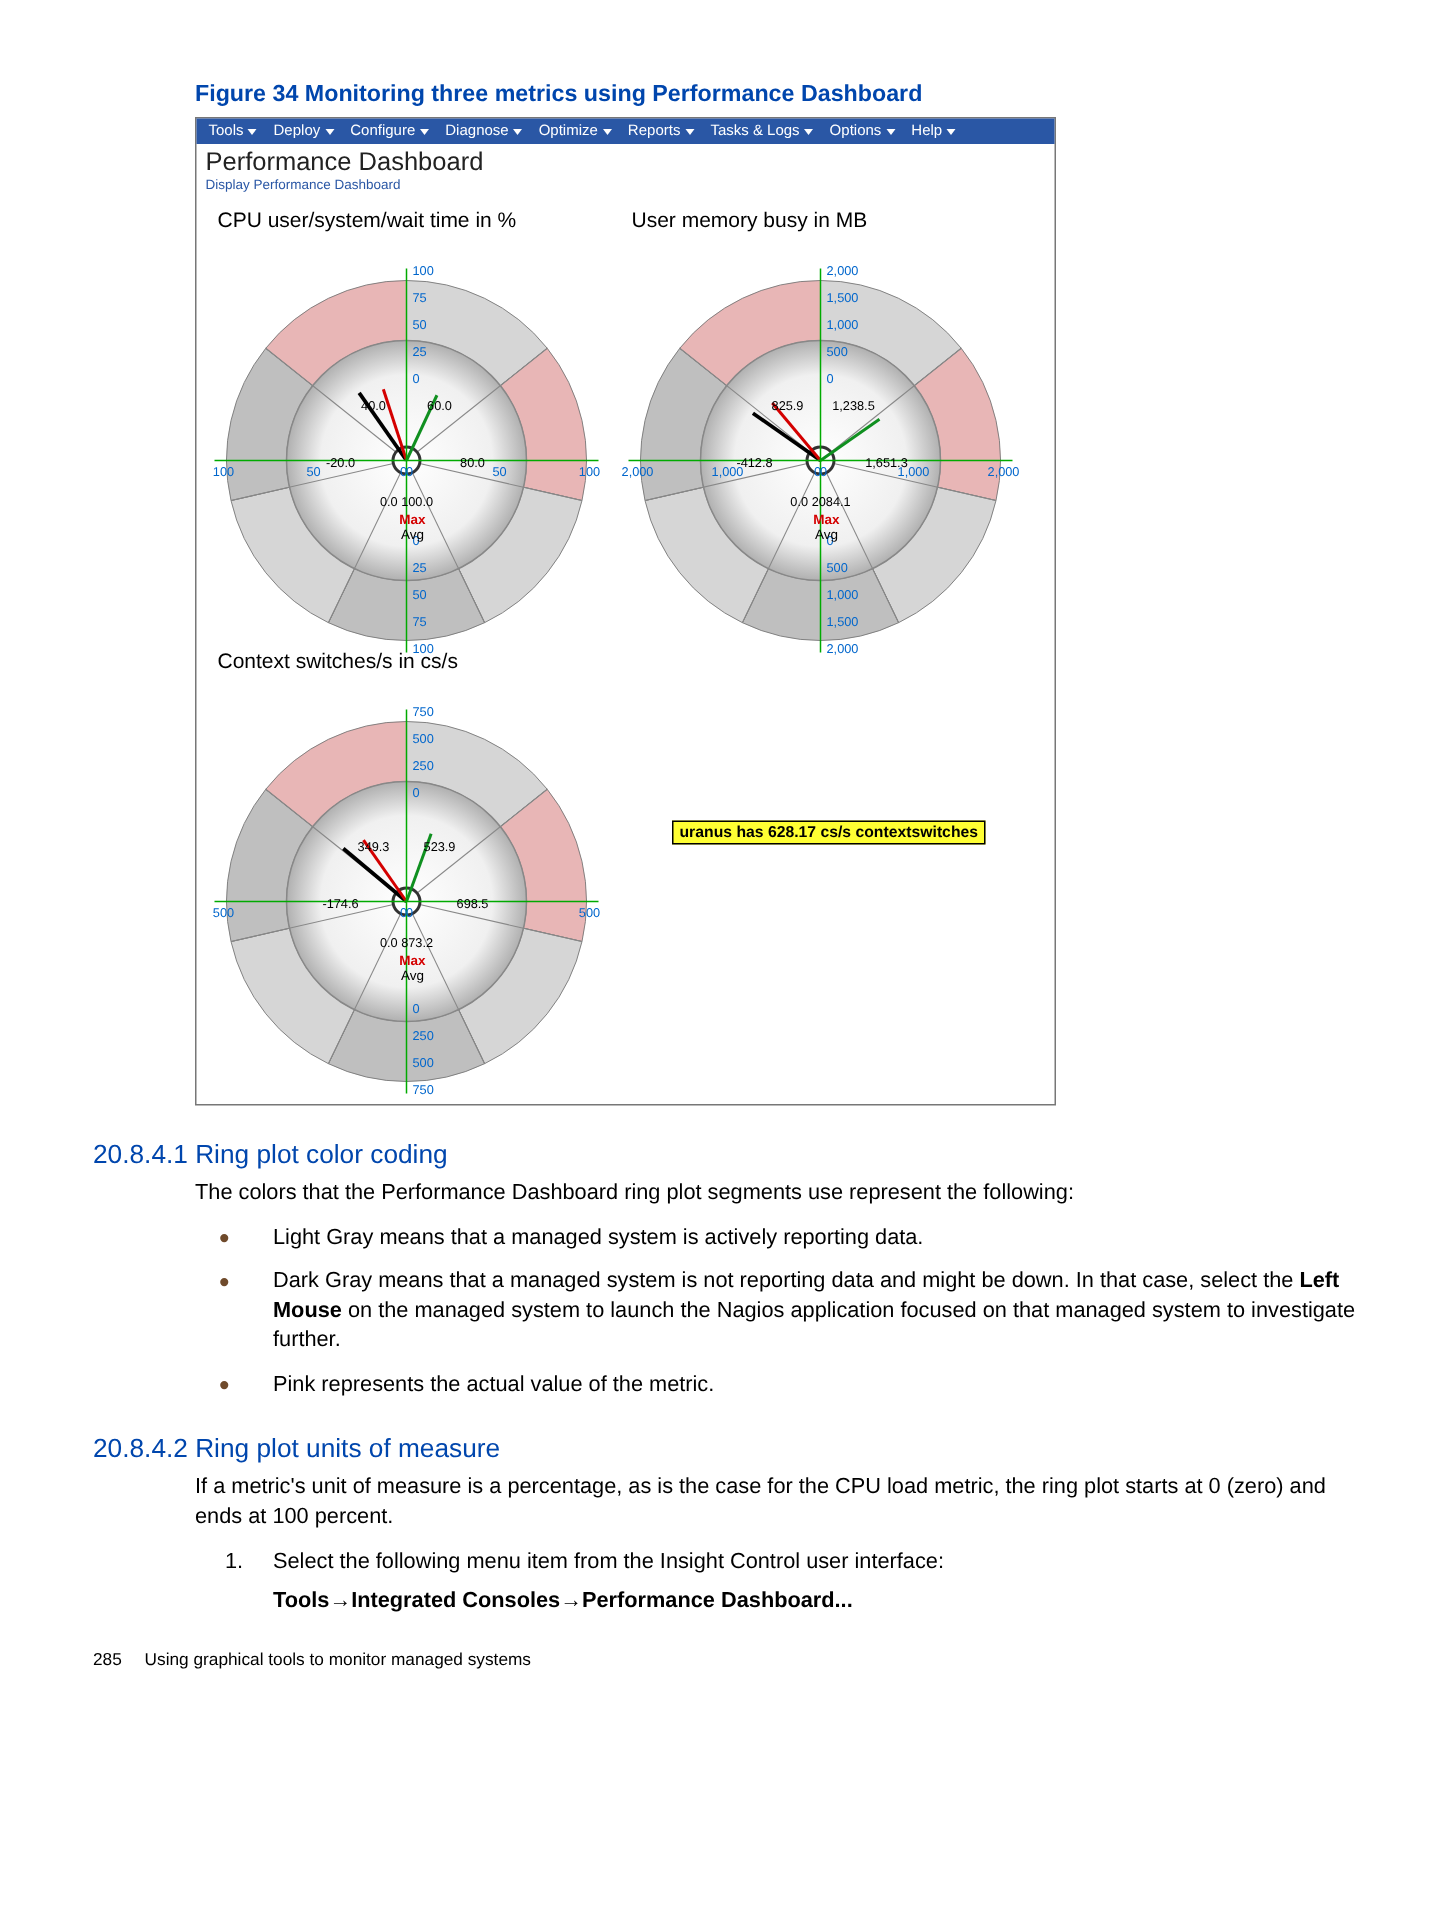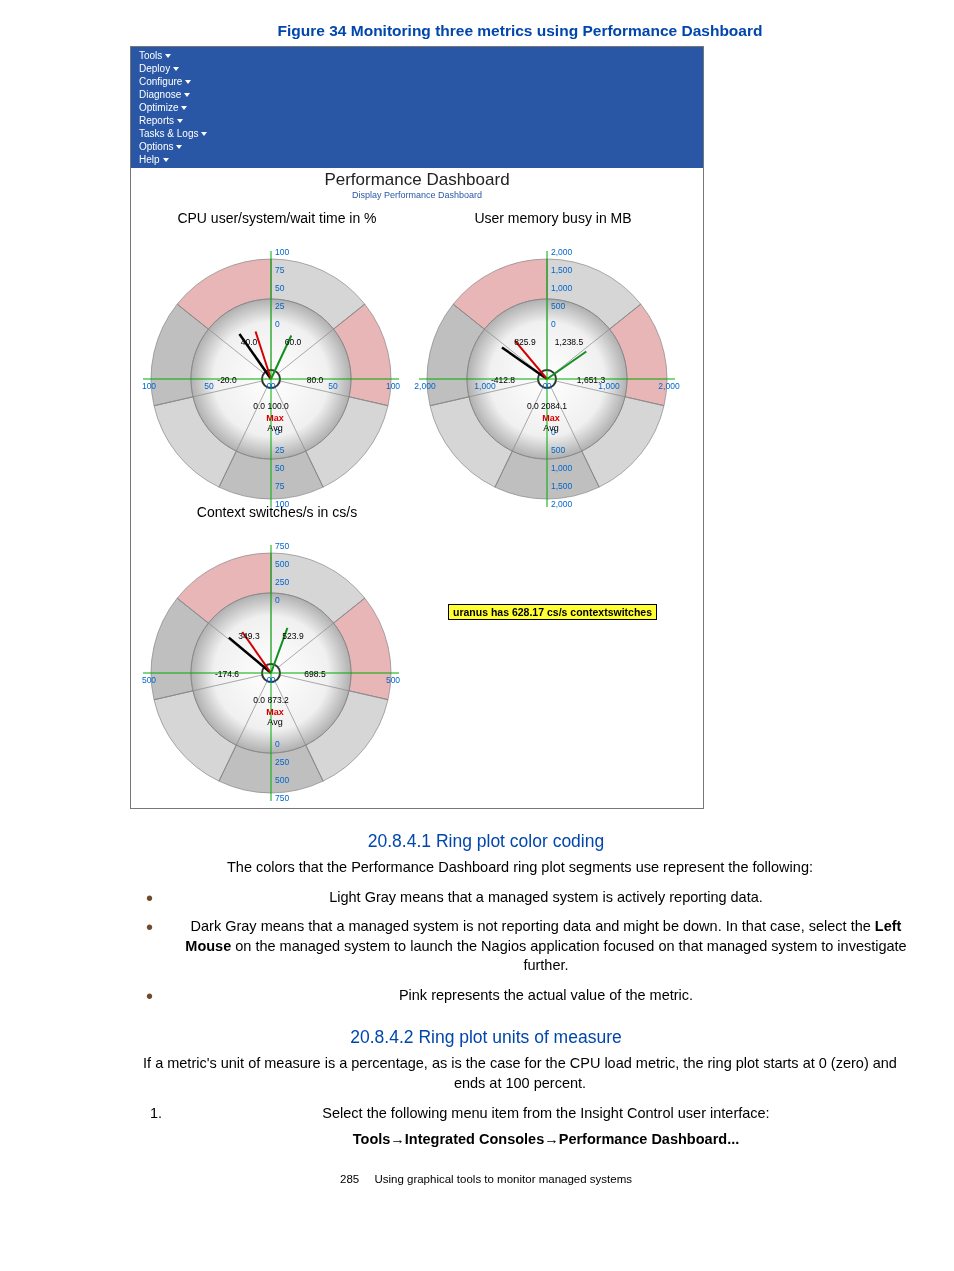--- a/index.html
+++ b/index.html
@@ -4,44 +4,42 @@
 <style>
   body {
     margin: 0;
     font-family: Arial, Helvetica, sans-serif;
     font-size: 14.5px;
     color: #000;
     width: 954px;
     background: #fff;
   }
   .page {
-    padding: 22px 44px 28px 62px;
+    padding: 54px 44px 28px 62px;
     box-sizing: border-box;
-    text-align: center;
   }
   .caption {
     color: #0046ad;
     font-weight: bold;
     font-size: 15.5px;
     margin: 0 0 6px 68px;
   }
   .screenshot {
     margin-left: 68px;
     border: 1px solid #777;
     width: 574px;
     background: #fff;
     box-sizing: border-box;
   }
   .menubar {
     background: #2a57a5;
     color: #fff;
     font-size: 10px;
     display: flex;
     padding: 2px 4px;
-    flex-direction: column;
   }
   .menubar span {
     padding: 1px 7px 1px 4px;
     white-space: nowrap;
     display: inline-flex;
     align-items: center;
   }
   .menubar span::after {
     content: "";
     display: inline-block;
@@ -71,21 +69,21 @@
   .gauge-cell {
     width: 276px;
   }
   .gauge-label {
     font-size: 14px;
     padding: 2px 0 0 12px;
   }
   .tooltip {
     position: absolute;
     left: 315px;
-    top: 84px;
+    top: 99px;
     background: #ffff33;
     border: 1px solid #000;
     font-size: 10.5px;
     font-weight: bold;
     padding: 1px 4px;
     white-space: nowrap;
   }
   .gauge-wrap { position: relative; width:276px; height:276px; }
 
   .h4 {

